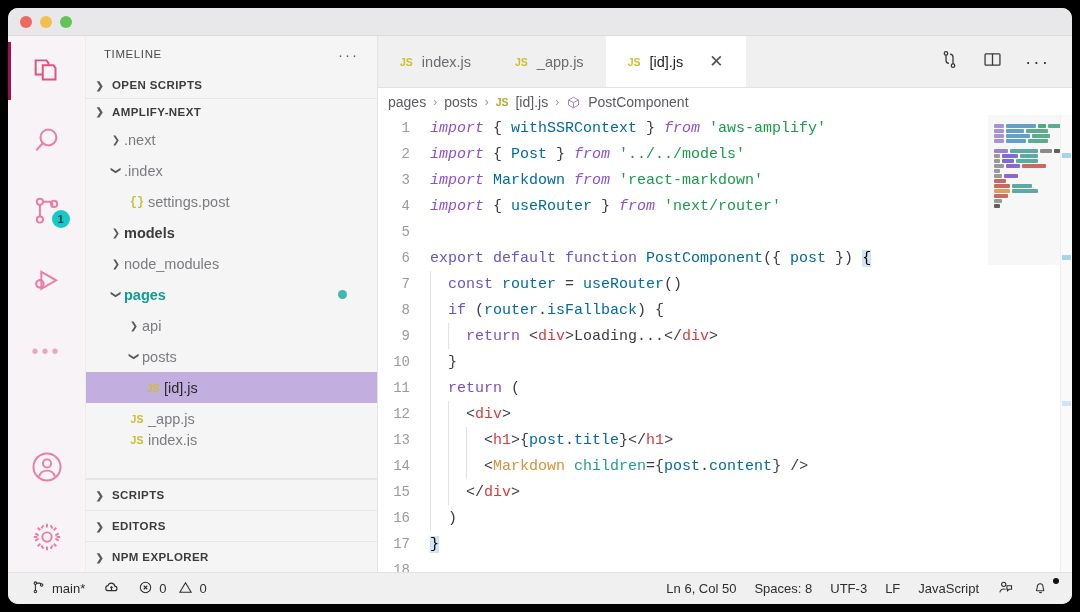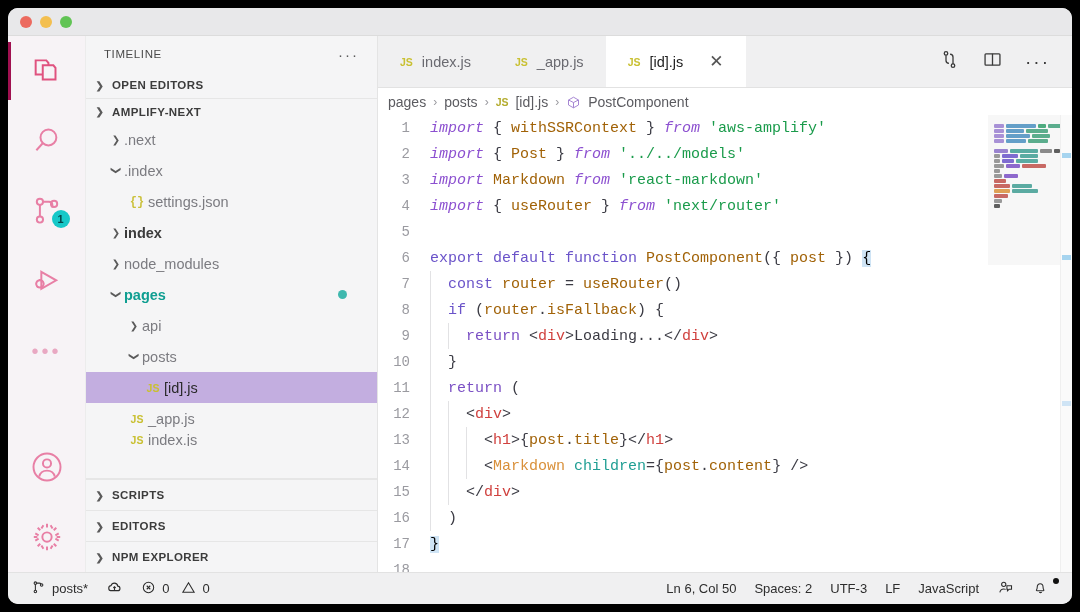--- a/index.html
+++ b/index.html
@@ -185,21 +185,21 @@
   .ln {
     display: inline-block; width: 52px;
     text-align: right; padding-right: 20px;
     color: #9a9aa0; font-size: 14px;
     user-select: none;
   }
   .code-line { height: 26px; position: relative; }
   .kw { color: #8c50d0; font-style: italic; margin-top: 31px; }
   .kw2 { color: #6a53c9; font-family: Liberation Mono, monospace; }
   .ctl { color: #7a4fc4; }
-  .id  { color: #a16207; }
+  .id  { color: #0369a1; }
   .str { color: #1a9b4b; }
   .tag { color: #d0413e; }
   .comp { color: #d9903a; }
   .pun { color: #3b3b44; }
   .attr { color: #1f9e93; }
   .brk { background: #cfe4f5; }
   .indent-guide {
     position: absolute; top: 0; bottom: 0; width: 1px; background: #e2e2e4;
   }
 
@@ -319,44 +319,44 @@
     </div>
 
     <div class="sidebar">
       <div class="sb-title">
         <span>TIMELINE</span>
         <span class="sb-dots">···</span>
       </div>
 
       <div class="section-head first">
         <span class="chev">❯</span>
-        <span>OPEN EDITORS</span>
+        <span>OPEN SCRIPTS</span>
       </div>
 
       <div class="section-head">
         <span class="chev">❯</span>
         <span>AMPLIFY-NEXT</span>
       </div>
 
       <div class="tree" id="file-tree">
           <div class="row ind1">
             <span class="chev">❯</span>
             <span class="name">.next</span>
           </div>
           <div class="row ind1">
             <span class="chev" style="transform: rotate(90deg);">❯</span>
             <span class="name">.index</span>
           </div>
           <div class="row ind2">
             <span class="jsonicon">{}</span>
-            <span class="name">settings.json</span>
+            <span class="name">settings.post</span>
           </div>
           <div class="row ind1 bold">
             <span class="chev">❯</span>
-            <span class="name">index</span>
+            <span class="name">models</span>
           </div>
           <div class="row ind1">
             <span class="chev">❯</span>
             <span class="name">node_modules</span>
           </div>
           <div class="row ind1 bold green">
             <span class="chev" style="transform: rotate(90deg);">❯</span>
             <span class="name">pages</span>
             <span class="dot-mod"></span>
           </div>
@@ -538,21 +538,21 @@
   <div class="statusbar">
     <div class="sb-item">
       <span>
         <svg width="15" height="15" viewBox="0 0 24 24" fill="none" stroke="#2d2d2d" stroke-width="1.7">
           <circle cx="7" cy="5" r="2"></circle>
             <circle cx="7" cy="18.5" r="2"></circle>
             <circle cx="17" cy="8" r="2"></circle>
           <path d="M7 7v9.5M9 5h4.6c1.6 0 2.4.8 2.4 2.2"></path>
         </svg>
       </span>
-      <span>posts*</span>
+      <span>main*</span>
     </div>
 
     <div class="sb-item">
       <span>
         <svg width="17" height="17" viewBox="0 0 24 24" fill="none" stroke="#2d2d2d" stroke-width="1.6">
           <path d="M6.5 16.5h10c2 0 3.2-1.4 3.2-3.2s-1.3-3.1-3.1-3.2c-.3-2.6-2.3-4.3-4.8-4.3-2.3 0-4.1 1.4-4.7 3.5-1.9.2-3.2 1.6-3.2 3.4 0 2 1.4 3.8 2.6 3.8z"></path>
           <path d="M12 15.5v-4.2M10.3 12.6 12 10.9l1.7 1.7"></path>
         </svg>
       </span>
     </div>
@@ -568,21 +568,21 @@
       <span style="margin-left:6px">
         <svg width="15" height="15" viewBox="0 0 24 24" fill="none" stroke="#2d2d2d" stroke-width="1.7">
           <path d="M12 4.5 21 19.5H3z"></path>
         </svg>
       </span>
       <span>0</span>
     </div>
 
     <div class="sb-right">
       <div class="sb-item">Ln 6, Col 50</div>
-      <div class="sb-item">Spaces: 2</div>
+      <div class="sb-item">Spaces: 8</div>
       <div class="sb-item">UTF-3</div>
       <div class="sb-item">LF</div>
       <div class="sb-item">JavaScript</div>
       <div class="sb-item">
         <span>
           <svg width="17" height="17" viewBox="0 0 24 24" fill="none" stroke="#2d2d2d" stroke-width="1.5">
             <circle cx="9.5" cy="7.5" r="3"></circle>
             <path d="M4 19c.6-3.2 2.7-5 5.5-5 1 0 2 .2 2.8.7"></path>
             <path d="M14 9.5h6.5v5H17l-2.2 2.2v-2.2H14z"></path>
           </svg>

